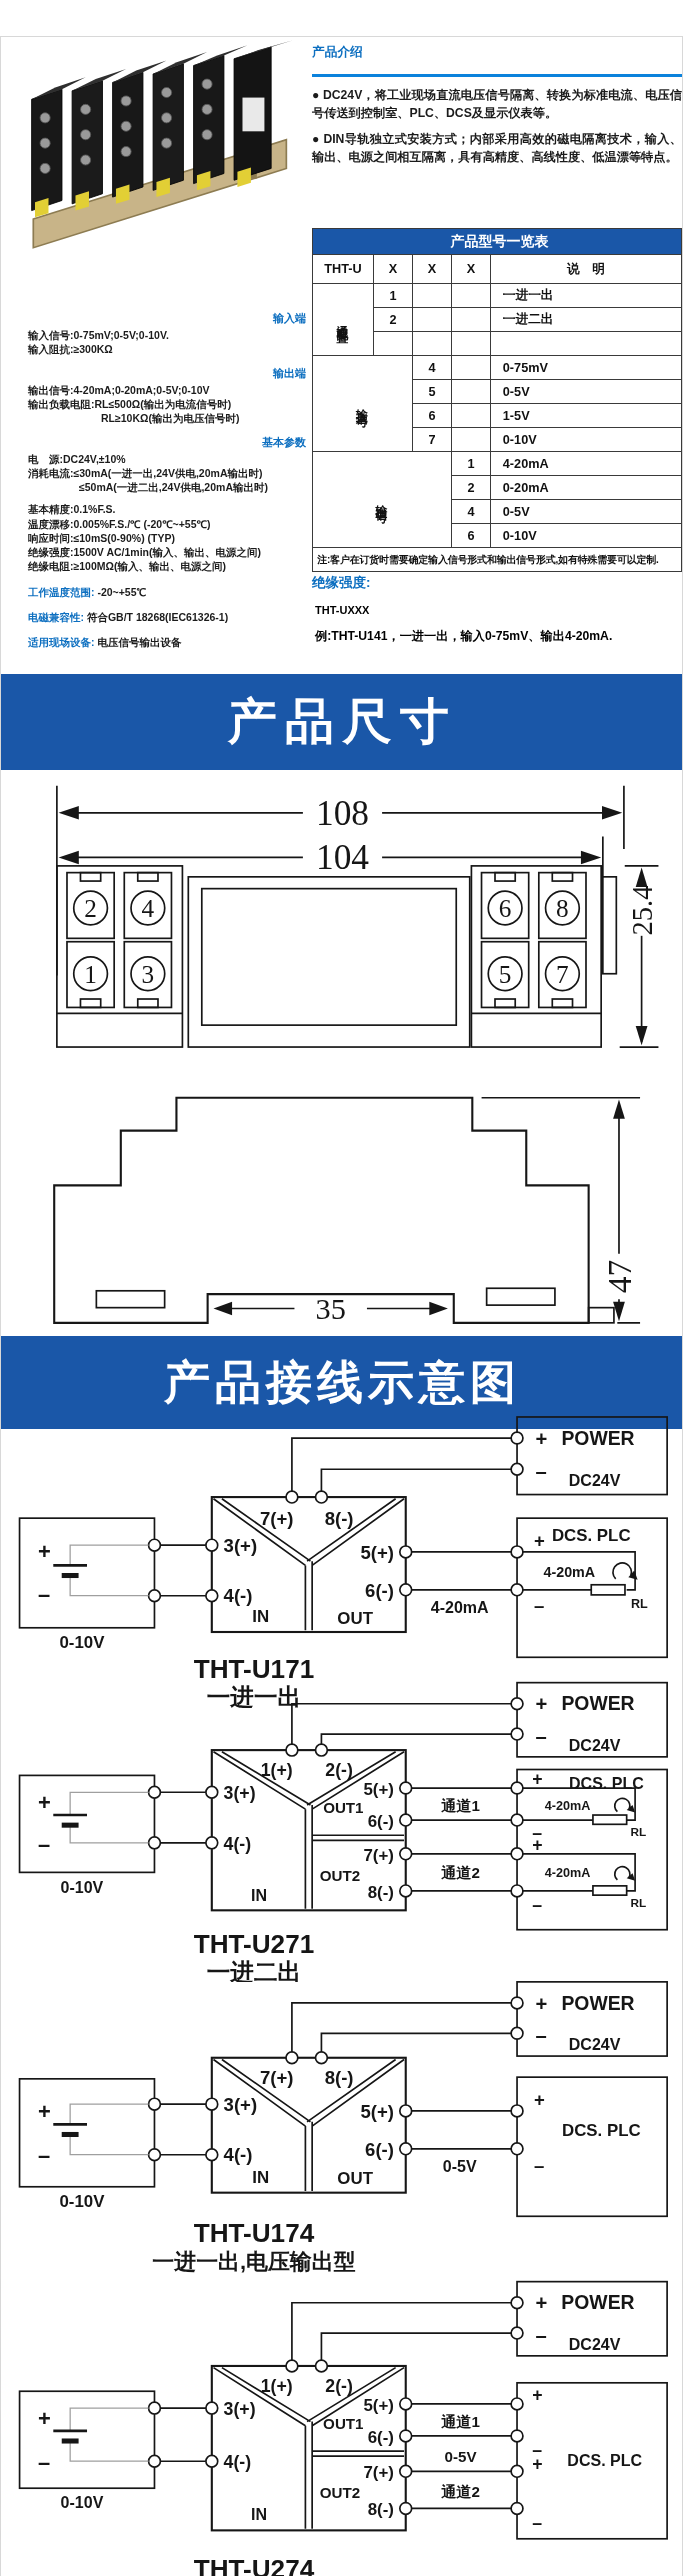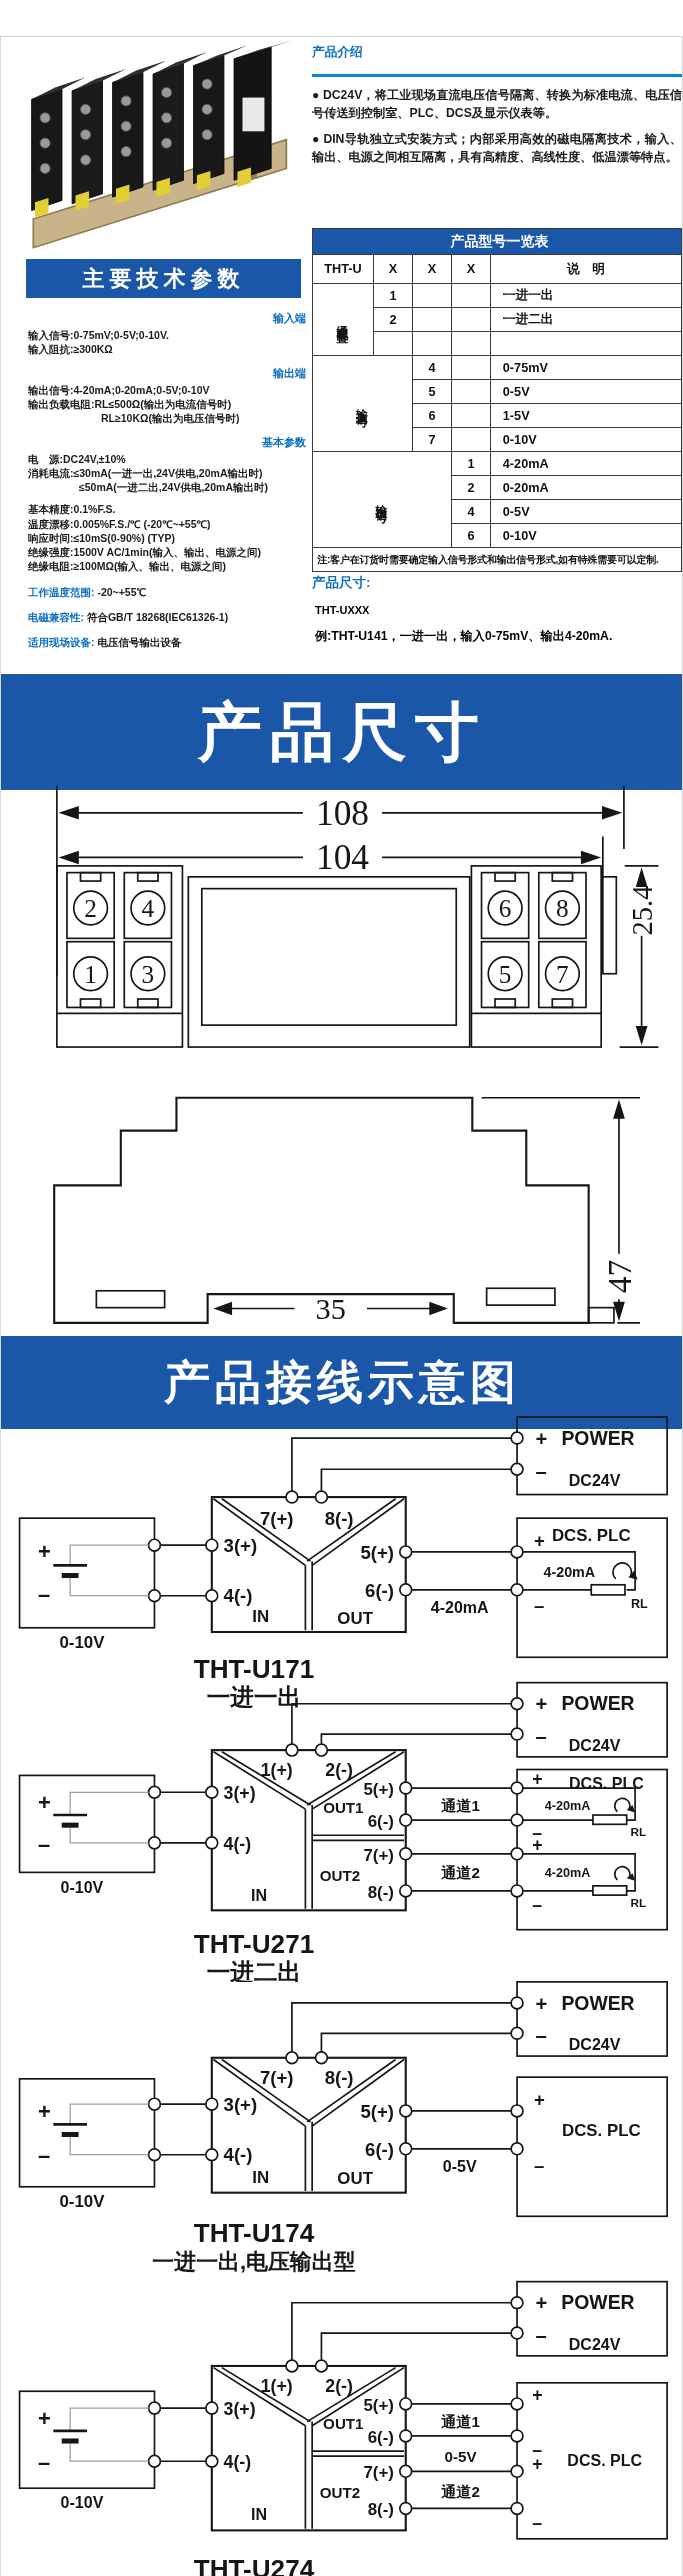--- a/index.html
+++ b/index.html
@@ -190,25 +190,24 @@
     <tr>
           <td>6</td>
         <td class="lft">0-10V</td>
         </tr>
     <tr>
           <td class="note" colspan="5">注:客户在订货时需要确定输入信号形式和输出信号形式,如有特殊需要可以定制.</td>
         </tr>
   </tbody>
     </table>
 
-  <div class="abs blue-head" style="left:311px;top:537px;font-size:13.5px">产品尺寸:</div>
+  <div class="abs blue-head" style="left:311px;top:537px;font-size:13.5px">绝缘强度:</div>
   <div class="abs" style="left:314px;top:567px;font-size:11px;font-weight:bold">THT-UXXX</div>
   <div class="abs" style="left:314px;top:591px;font-size:12.2px;font-weight:bold">例:THT-U141，一进一出，输入0-75mV、输出4-20mA.</div>
 
-  <div class="abs banner" style="left:25px;top:222px;width:275px;height:39px;font-size:22px;letter-spacing:5px">主要技术参数</div>
   <div class="abs spec" style="left:27px;top:265px;width:278px">
     <div class="h">输入端</div>
     <div>输入信号:0-75mV;0-5V;0-10V.</div>
     <div>输入阻抗:≥300KΩ</div>
     <div class="h">输出端</div>
     <div>输出信号:4-20mA;0-20mA;0-5V;0-10V</div>
     <div>输出负载电阻:RL≤500Ω(输出为电流信号时)</div>
     <div class="indent1">RL≥10KΩ(输出为电压信号时)</div>
     <div class="h">基本参数</div>
     <div>电　源:DC24V,±10%</div>
@@ -218,21 +217,21 @@
     <div>基本精度:0.1%F.S.</div>
     <div>温度漂移:0.005%F.S./℃ (-20℃~+55℃)</div>
     <div>响应时间:≤10mS(0-90%) (TYP)</div>
     <div>绝缘强度:1500V AC/1min(输入、输出、电源之间)</div>
     <div>绝缘电阻:≥100MΩ(输入、输出、电源之间)</div>
     <div class="kv"><span class="k">工作温度范围:</span><span> -20~+55℃</span></div>
     <div class="kv"><span class="k">电磁兼容性:</span><span> 符合GB/T 18268(IEC61326-1)</span></div>
     <div class="kv"><span class="k">适用现场设备:</span><span> 电压信号输出设备</span></div>
   </div>
 
-  <div class="abs banner" style="left:0;top:637px;width:683px;height:116px;font-size:64px;letter-spacing:8.4px">产品尺寸</div>
+  <div class="abs banner" style="left:0;top:637px;width:683px;height:96px;font-size:49px;letter-spacing:8.4px">产品尺寸</div>
 
   <svg class="abs" style="left:0;top:732px" width="683" height="305" viewBox="0 0 810 362">
     <g>
       <path class="ln" d="M66,20 V245 M739,20 V95 M714,80 V128"></path>
     </g>
     <g>
       <path class="ln" d="M86,52 H358 M452,52 H723"></path>
       <polygon class="arr" points="68,52 92,44 92,60"></polygon>
       <polygon class="arr" points="737,52 713,44 713,60"></polygon>
       <text class="dim" x="405" y="66" font-size="42" text-anchor="middle">108</text>

